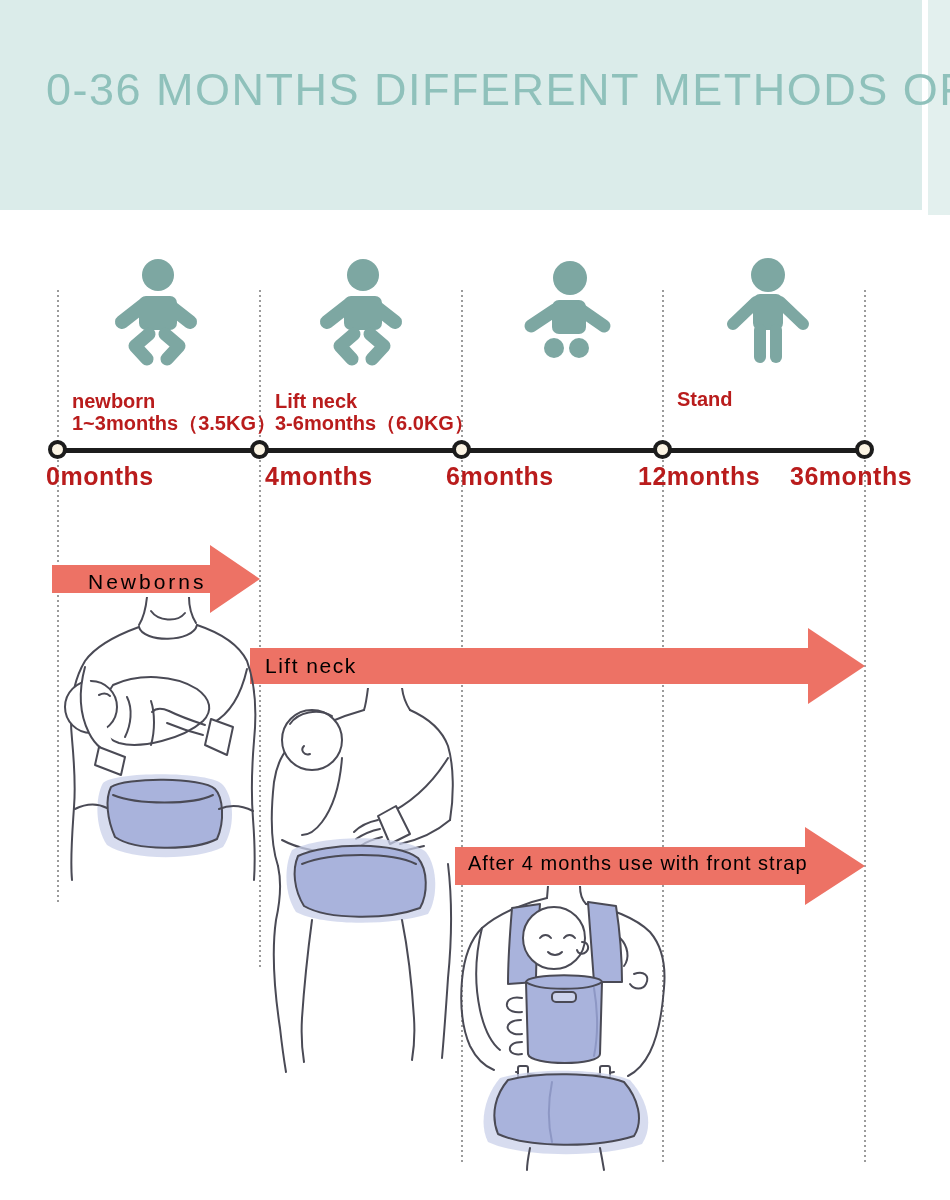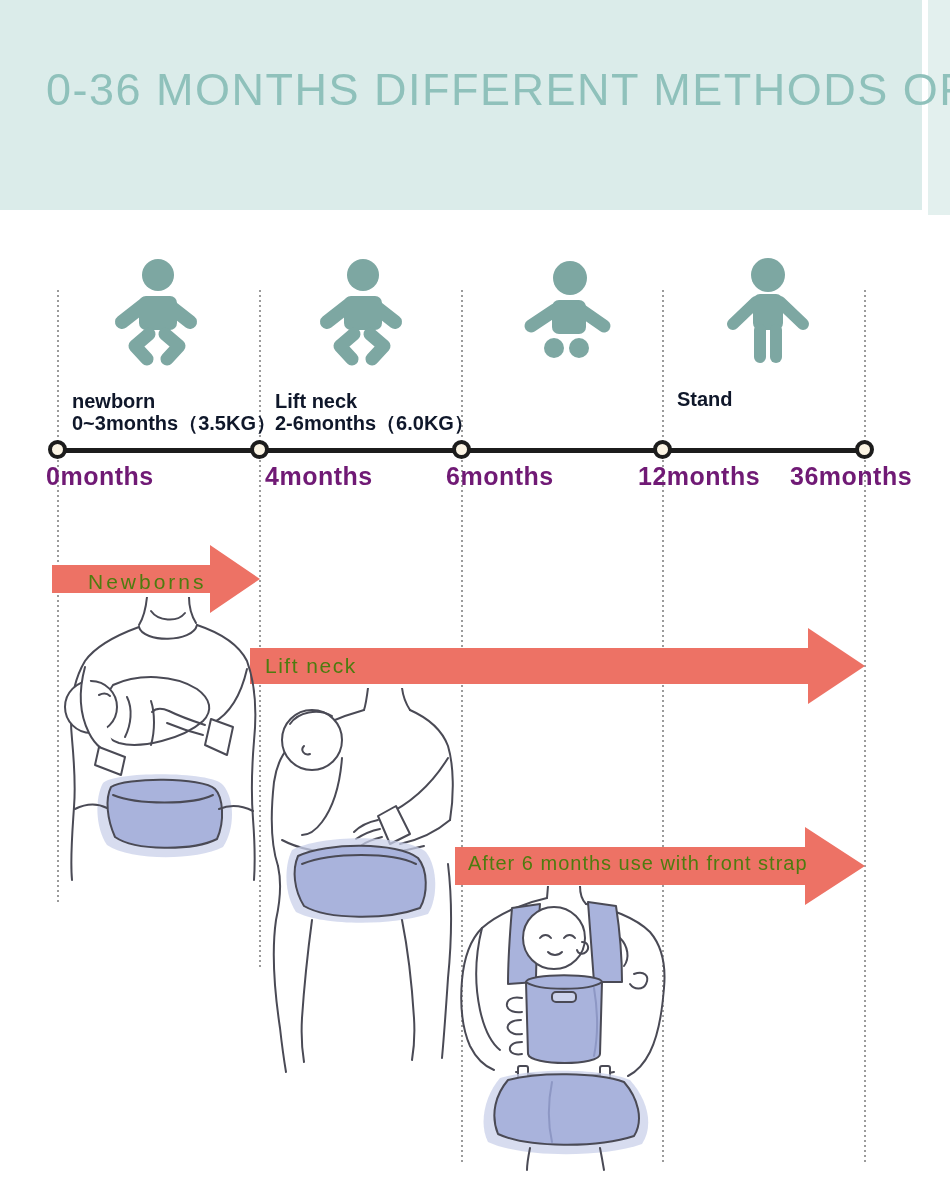--- a/index.html
+++ b/index.html
@@ -13,32 +13,32 @@
   
   .vline{position:absolute;width:2px;top:290px;
          background:repeating-linear-gradient(to bottom,#9b9b9b 0 2px,transparent 2px 5px);}
   .vline.l1{left:57px;height:615px;}
   .vline.l2{left:259px;height:680px;}
   .vline.l3{left:461px;height:875px;}
   .vline.l4{left:662px;height:875px;}
   .vline.l5{left:864px;height:875px;}
   
   .stage-icon{position:absolute;top:258px;}
-  .stage-label{position:absolute;color:#0f172a;font-weight:bold;font-size:20px;line-height:22px;
+  .stage-label{position:absolute;color:#b91c1c;font-weight:bold;font-size:20px;line-height:22px;
                white-space:nowrap;}
   
   .tl-line{position:absolute;left:58px;top:448px;width:808px;height:5px;background:#1c1c1c;}
   .tl-dot{position:absolute;top:440px;width:11px;height:11px;border:4px solid #1c1c1c;
           border-radius:50%;background:#fbf4e4;}
-  .tl-tick{position:absolute;top:462px;font-size:25px;font-weight:bold;color:#701a75;
+  .tl-tick{position:absolute;top:462px;font-size:25px;font-weight:bold;color:#b91c1c;
            letter-spacing:0.5px;white-space:nowrap;}
   
   .arrow-svg{position:absolute;}
   .arrow-svg polygon{fill:#ed7265;}
-  .arrow-label{position:absolute;color:#4d7c0f;font-size:21px;font-weight:400;white-space:nowrap;}
+  .arrow-label{position:absolute;color:#000000;font-size:21px;font-weight:400;white-space:nowrap;}
   
   .illus{position:absolute;}
   .illus path,.illus circle,.illus rect,.illus line{stroke:#4a4a55;stroke-width:2;fill:none;
         stroke-linecap:round;stroke-linejoin:round;}
   .illus .fillw{fill:#ffffff;}
   .illus .peri{fill:#a9b3dc;}
   .illus .halo{fill:#c9d0ea;stroke:none;opacity:0.75;}
   .illus .slot{fill:#ccd3ec;}
   .illus .thin{stroke:#8d97c4;}
   
@@ -91,25 +91,25 @@
     <circle cx="50" cy="17" r="17"></circle>
     <path class="limb" d="M38,44 L15,66" stroke-width="12"></path>
     <path class="limb" d="M62,44 L85,66" stroke-width="12"></path>
     <rect x="35" y="36" width="30" height="36" rx="7" ry="7"></rect>
     <path class="limb" d="M42,72 L42,99" stroke-width="12"></path>
     <path class="limb" d="M58,72 L58,99" stroke-width="12"></path>
   </svg>
 
   <div class="stage-label" style="left:72px;top:390px">
     <div>newborn</div>
-    <div>0~3months（3.5KG）</div>
+    <div>1~3months（3.5KG）</div>
   </div>
   <div class="stage-label" style="left:275px;top:390px">
     <div>Lift neck</div>
-    <div>2-6months（6.0KG）</div>
+    <div>3-6months（6.0KG）</div>
   </div>
   <div class="stage-label" style="left:677px;top:388px">
     <div>Stand</div>
   </div>
 
   <div class="tl-line"></div>
   <div class="tl-dot" style="left:48px"></div>
   <div class="tl-dot" style="left:250px"></div>
   <div class="tl-dot" style="left:452px"></div>
   <div class="tl-dot" style="left:653px"></div>
@@ -127,21 +127,21 @@
   <div class="arrow-label" style="left:88px;top:570px;letter-spacing:3px">Newborns</div>
 
   <svg class="arrow-svg" style="left:248px;top:626px" width="620" height="80" viewBox="0 0 620 80">
     <polygon points="2,22 560,22 560,2 617,40 560,78 560,58 2,58"></polygon>
   </svg>
   <div class="arrow-label" style="left:265px;top:654px;letter-spacing:1.5px">Lift neck</div>
 
   <svg class="arrow-svg" style="left:453px;top:825px" width="415" height="82" viewBox="0 0 415 82">
     <polygon points="2,22 352,22 352,2 412,41 352,80 352,60 2,60"></polygon>
   </svg>
-  <div class="arrow-label" style="left:468px;top:852px;font-size:20px;letter-spacing:1px">After 6 months use with front strap</div>
+  <div class="arrow-label" style="left:468px;top:852px;font-size:20px;letter-spacing:1px">After 4 months use with front strap</div>
 
   <svg class="illus" style="left:55px;top:597px" width="215" height="285" viewBox="0 0 215 285">
     <path d="M92,0 C91,10 89,20 84,28"></path>
     <path d="M134,0 C134,10 136,18 141,26"></path>
     <path d="M96,14 C103,24 122,26 130,16"></path>
     <path d="M84,30 C88,46 138,46 142,28"></path>
     <path d="M84,30 C62,38 40,50 30,64 C18,84 14,112 17,142 C19,164 21,186 19,210 C17,240 15,262 17,283"></path>
     <path d="M142,28 C166,36 184,48 192,64 C200,86 202,114 199,144 C197,168 196,196 198,222 C200,248 200,268 199,283"></path>
     <path class="halo" d="M48,186 C60,174 158,174 168,188 C180,202 180,232 168,250 C140,264 76,264 52,248 C40,230 40,200 48,186 Z"></path>
     <path class="fillw" d="M58,88 C84,76 120,78 142,92 C156,102 158,114 148,124 C128,142 86,152 64,146 C48,140 44,132 46,120 C48,108 52,96 58,88 Z"></path>

